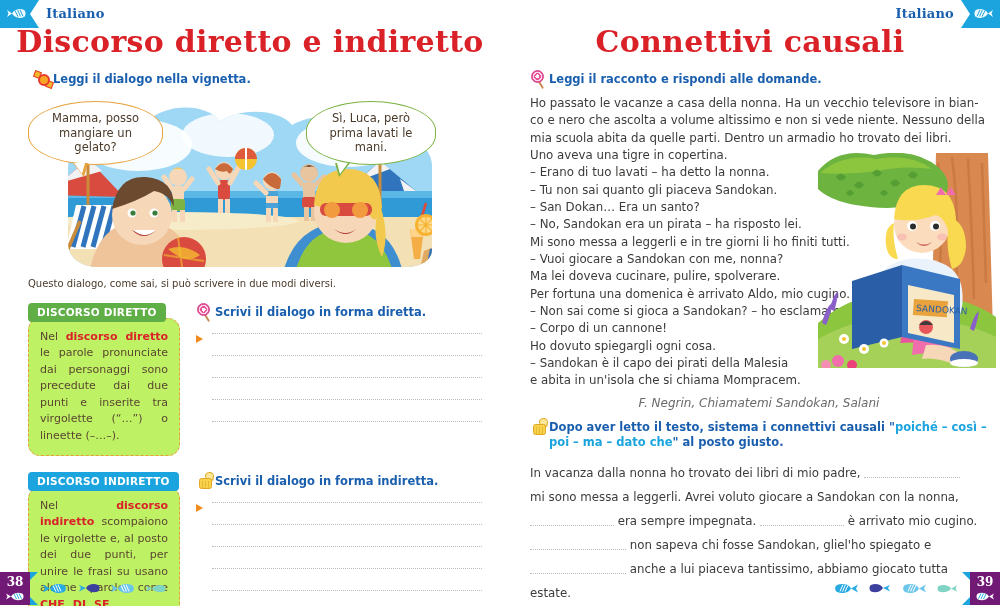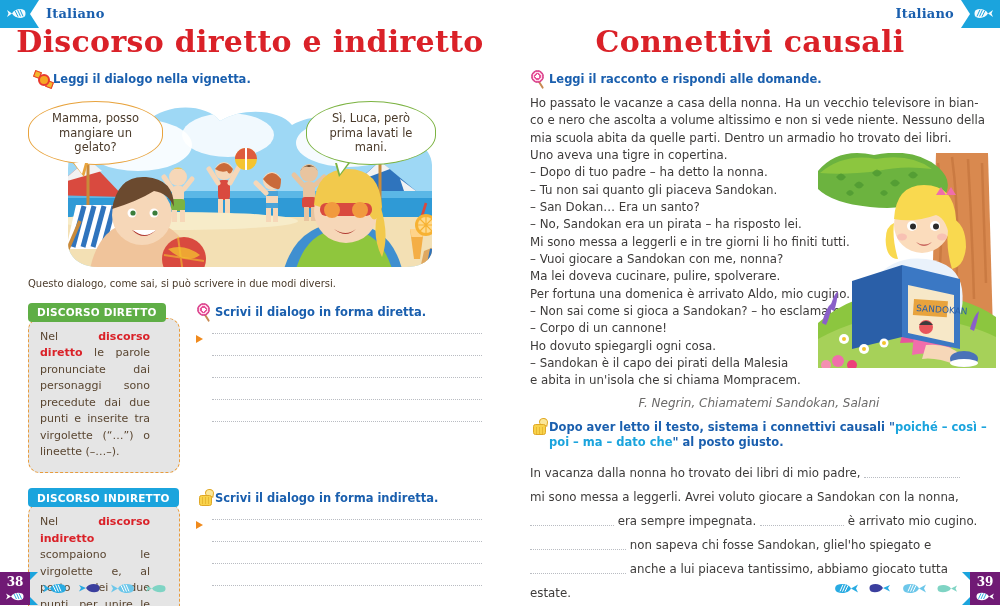--- a/index.html
+++ b/index.html
@@ -151,23 +151,23 @@
   .theory-row { display:flex; margin:10px 18px 0 28px; gap:16px; }
   .theory { width:152px; position:relative; }
   .theory-tag {
     display:inline-block; color:#fff; font-weight:700;
     font-size:10.5px; padding:3.5px 9px; border-radius:4px;
     letter-spacing:.2px; position:relative; z-index:3;
   }
   .tag-green { background:#5fae46; }
   .tag-blue  { background:#1ba4dd; }
   .theory-body {
-    margin-top:-4px; background:#e5e5e5;
+    margin-top:-4px; background:#bef264;
     border:1.6px dashed #e89c3c; border-radius:12px;
-    padding:10px 29px 11px 11px;
+    padding:10px 11px 11px 11px;
     font-size:11px; color:#5a4631; line-height:1.5;
     text-align:justify;
   }
   .theory-body .kw { color:#da2128; font-weight:700; }
 
   .ex-col { flex:1; padding-top:2px; }
   .lines { margin-top:11px; position:relative; padding-left:16px; }
   .arrow-mark {
     position:absolute; left:0; top:2px;
     width:0; height:0; border-left:7px solid #f08a1d;
@@ -581,21 +581,21 @@
           <circle cx="20" cy="208" r="6" fill="#f06eab"></circle>
           <circle cx="34" cy="212" r="5" fill="#ec407a"></circle>
           <circle cx="8" cy="212" r="5" fill="#f48fb1"></circle>
         </g>
       </svg>
 
       <p>Ho passato le vacanze a casa della nonna. Ha un vecchio televisore in bian-</p>
       <p>co e nero che ascolta a volume altissimo e non si vede niente. Nessuno della</p>
       <p>mia scuola abita da quelle parti. Dentro un armadio ho trovato dei libri.</p>
       <p>Uno aveva una tigre in copertina.</p>
-      <p>– Dopo di tuo padre – ha detto la nonna.</p>
+      <p>– Erano di tuo lavati – ha detto la nonna.</p>
       <p>– Tu non sai quanto gli piaceva Sandokan.</p>
       <p>– San Dokan… Era un santo?</p>
       <p>– No, Sandokan era un pirata – ha risposto lei.</p>
       <p>Mi sono messa a leggerli e in tre giorni li ho finiti tutti.</p>
       <p>– Vuoi giocare a Sandokan con me, nonna?</p>
       <p>Ma lei doveva cucinare, pulire, spolverare.</p>
       <p>Per fortuna una domenica è arrivato Aldo, mio cugino.</p>
       <p>– Non sai come si gioca a Sandokan? – ho esclamato.</p>
       <p>– Corpo di un cannone!</p>
       <p>Ho dovuto spiegargli ogni cosa.</p>

